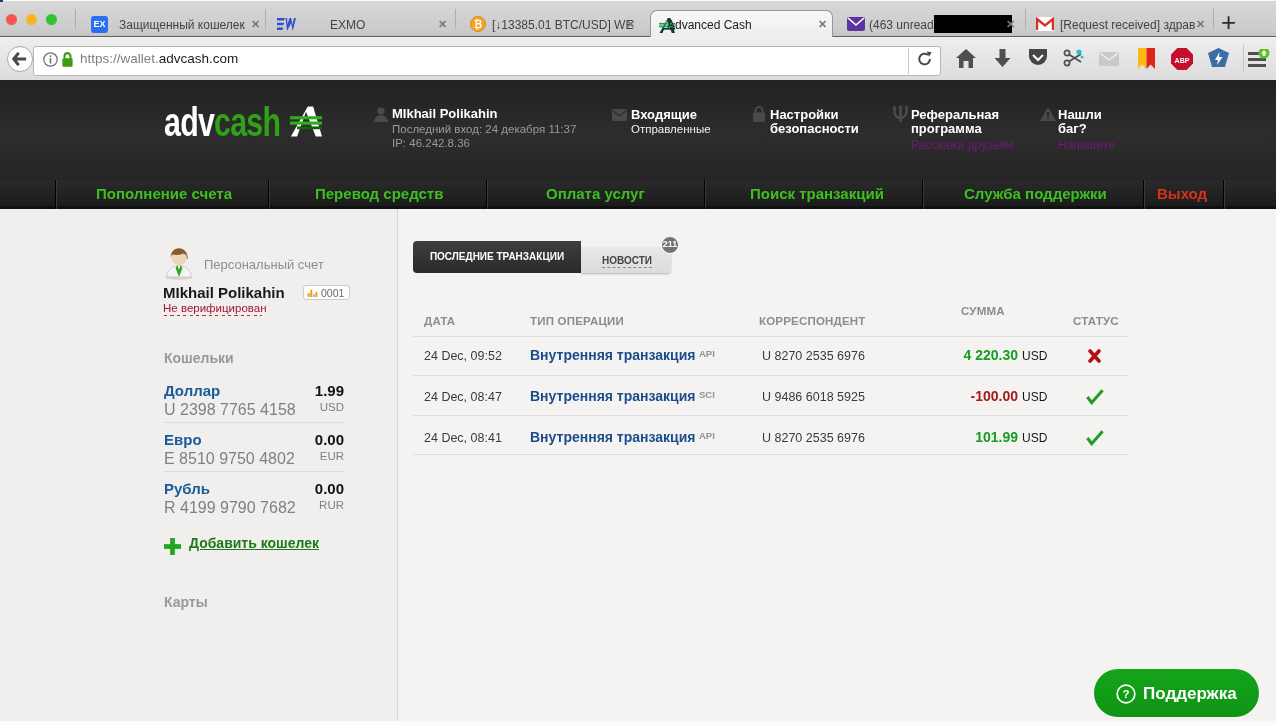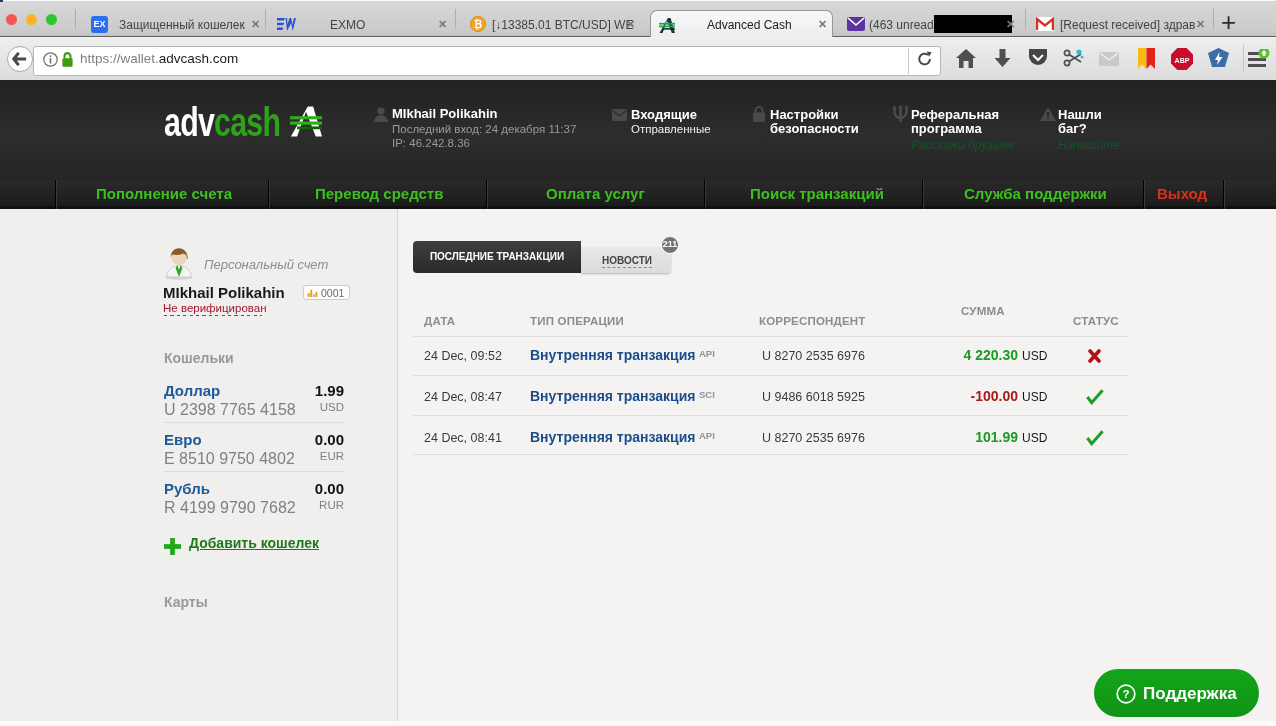--- a/index.html
+++ b/index.html
@@ -27,21 +27,21 @@
 .urltxt { position:absolute; top:51px; font-size:13.5px; white-space:nowrap; }
 
 
 #siteheader { position:absolute; left:0; top:80px; width:1276px; height:100px;
   background:linear-gradient(180deg,#212121 0%,#2d2d2d 55%,#252525 100%); }
 #navbar { position:absolute; left:0; top:180px; width:1276px; height:29px;
   background:linear-gradient(180deg,#2a2a2a 0%,#1b1b1b 100%); border-bottom:3px solid #101010; }
 .navitem { position:absolute; top:185px; font-size:15px; font-weight:bold; color:#3dc01f; white-space:nowrap; }
 .navsep { position:absolute; top:180px; width:1px; height:29px; background:#000; box-shadow:1px 0 0 #3a3a3a; }
 .hmenu-bold { font-size:13px; font-weight:bold; color:#fff; line-height:14px; white-space:nowrap; }
-.hmenu-grey { font-size:12px; color:#14532d; white-space:nowrap;font-style:italic; }
+.hmenu-grey { font-size:12px; color:#701a75; white-space:nowrap; }
 
 
 #content { position:absolute; left:0; top:209px; width:1276px; height:517px; background:#f0efed; }
 #main-bg { position:absolute; left:397px; top:209px; width:879px; height:517px; background:#f4f3f1; }
 #vline { position:absolute; left:397px; top:209px; width:1px; height:512px; background:#d9d8d6; }
 #bottomstrip { position:absolute; left:0; top:721px; width:1276px; height:5px; background:#fbfbfa; }
 
 
 .grey-h { position:absolute; font-size:14px; font-weight:bold; color:#989898; }
 .wname { position:absolute; font-size:15px; font-weight:bold; color:#1c5b9b; }
@@ -106,21 +106,21 @@
 <div class="tabtitle" style="left:492px;">[↓13385.01 BTC/USD] WE</div>
 <div class="tabx" style="left:626px;">✕</div>
 
 <div id="activetab"></div>
 <svg class="abs" style="left:658px; top:18px;" width="18" height="15" viewBox="0 0 36 34">
   <polygon points="20,0 26,0 36,34 29,34 18,6 8,34 1,34" fill="#173a33"></polygon>
   <rect x="0" y="11" width="36" height="4" fill="#1ca14e"></rect>
   <rect x="0" y="17" width="36" height="4" fill="#1ca14e"></rect>
   <rect x="8" y="23" width="28" height="3.4" fill="#0e2d26"></rect>
 </svg>
-<div class="tabtitle" style="left:707px; color:#222;">Advanced Cash</div>
+<div class="tabtitle" style="left:667px; color:#222;">Advanced Cash</div>
 <div class="tabx" style="left:818px;">✕</div>
 
 <svg class="abs" style="left:847px; top:17px;" width="18" height="14" viewBox="0 0 18 14">
   <rect width="18" height="14" rx="2" fill="#5b34a2"></rect>
   <polyline points="1,1 9,8 17,1" fill="none" stroke="#fff" stroke-width="1.6"></polyline>
 </svg>
 <div class="tabtitle" style="left:869px;">(463 unread</div>
 <div class="abs" style="left:934px; top:15px; width:78px; height:18px; background:#000;"></div>
 <div class="tabx" style="left:1006px;">✕</div>
 
@@ -274,21 +274,21 @@
 <div id="vline"></div>
 <div id="bottomstrip"></div>
 
 <svg class="abs" style="left:164px; top:247px;" width="30" height="33" viewBox="0 0 30 33">
   <ellipse cx="15" cy="30" rx="14" ry="3" fill="#d8d7d5"></ellipse>
   <path d="M2.5 30 a12.5 11.5 0 0 1 25 0 Z" fill="#f3f3f3" stroke="#c5c5c5" stroke-width="0.8"></path>
   <circle cx="15" cy="10" r="8" fill="#ecd6bc"></circle>
   <path d="M6.8 10 a8.2 8.2 0 0 1 16.4 -1.2 q1.4 2.4 -0.4 3.8 q0.8 -5 -3.4 -6.2 q-5.5 2.4 -10.6 1.2 q-1.6 1 -2 2.4 Z" fill="#8a5a28"></path>
   <path d="M13.3 18 L15 23 L16.7 18 L18.4 21 L15 30 L11.6 21 Z" fill="#2fa31f"></path>
 </svg>
-<div class="abs" style="left:204px; top:257px; font-size:13px; color:#8e8e8e;font-style:italic;">Персональный счет</div>
+<div class="abs" style="left:204px; top:257px; font-size:13px; color:#8e8e8e;">Персональный счет</div>
 <div class="abs" style="left:163px; top:284px; font-size:15px; font-weight:bold; color:#191919;">MIkhail Polikahin</div>
 <div class="abs" style="left:303px; top:285px; width:47px; height:15px; background:#fdfdfc; border:1px solid #ccccca; border-radius:3px;"></div>
 <svg class="abs" style="left:307px; top:289px;" width="11" height="8" viewBox="0 0 12 10">
   <rect x="0" y="5" width="2.4" height="5" fill="#e8a11c"></rect>
   <rect x="3.2" y="1" width="2.4" height="9" fill="#e8a11c"></rect>
   <rect x="6.4" y="6.5" width="2.4" height="3.5" fill="#b0b0b0"></rect>
   <rect x="9.6" y="3.5" width="2.4" height="6.5" fill="#e8a11c"></rect>
 </svg>
 <div class="abs" style="left:321px; top:287px; font-size:10.5px; color:#6a6a6a;">0001</div>
 <div class="abs" style="left:163px; top:302px; font-size:11.5px; color:#a3172e;">Не верифицирован</div>

